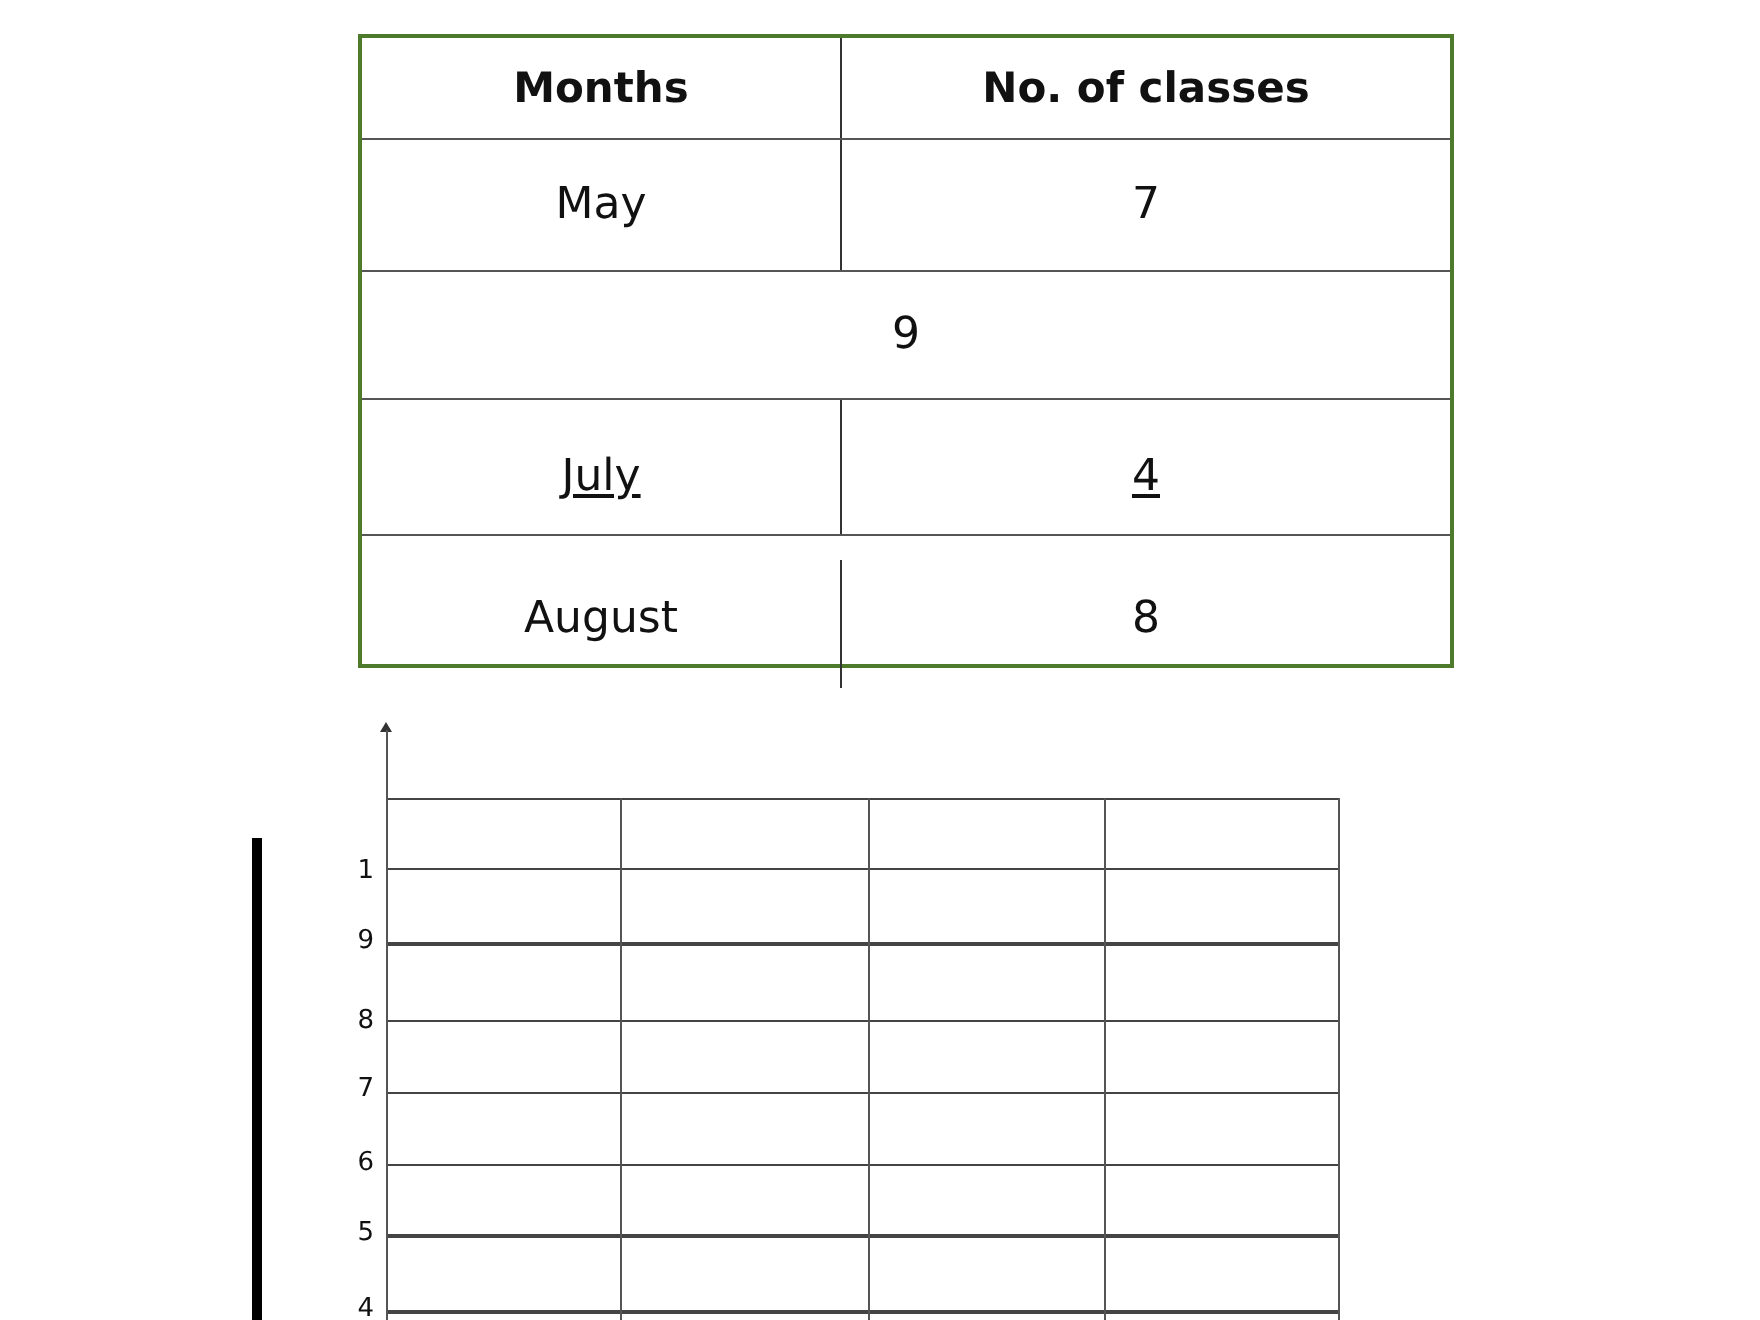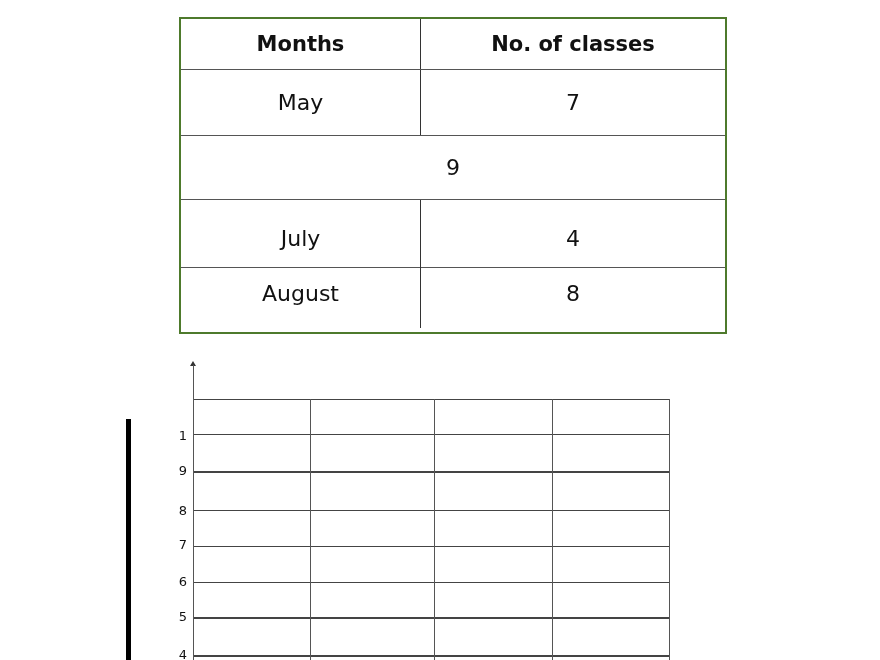--- a/index.html
+++ b/index.html
@@ -32,26 +32,26 @@
   <div class="hline" style="top:50px;"></div>
   <div class="row" style="top:51px;height:65px;">
     <div class="cell c1 val">May</div>
     <div class="cell c2 val">7</div>
   </div>
   <div class="hline" style="top:116px;"></div>
   <div class="row" style="top:117px;height:63px;">
     <div class="cell c2 val">9</div>
   </div>
   <div class="hline" style="top:180px;"></div>
-  <div class="row" style="top:181px;height:67px;">
+  <div class="row" style="top:181px;height:67px;text-decoration:underline;">
     <div class="cell c1 val" style="padding-top:10px;box-sizing:border-box;">July</div>
     <div class="cell c2 val" style="padding-top:10px;box-sizing:border-box;">4</div>
   </div>
   <div class="hline" style="top:248px;"></div>
-  <div class="row" style="top:245px;height:64px;">
+  <div class="row" style="top:261px;height:64px;">
     <div class="cell c1 val" style="padding-bottom:6px;box-sizing:border-box;">August</div>
     <div class="cell c2 val" style="padding-bottom:6px;box-sizing:border-box;">8</div>
   </div>
 </div>
 
 <div class="arrow"></div>
 <div class="yaxis"></div>
 
 <div class="bar"></div>
 

